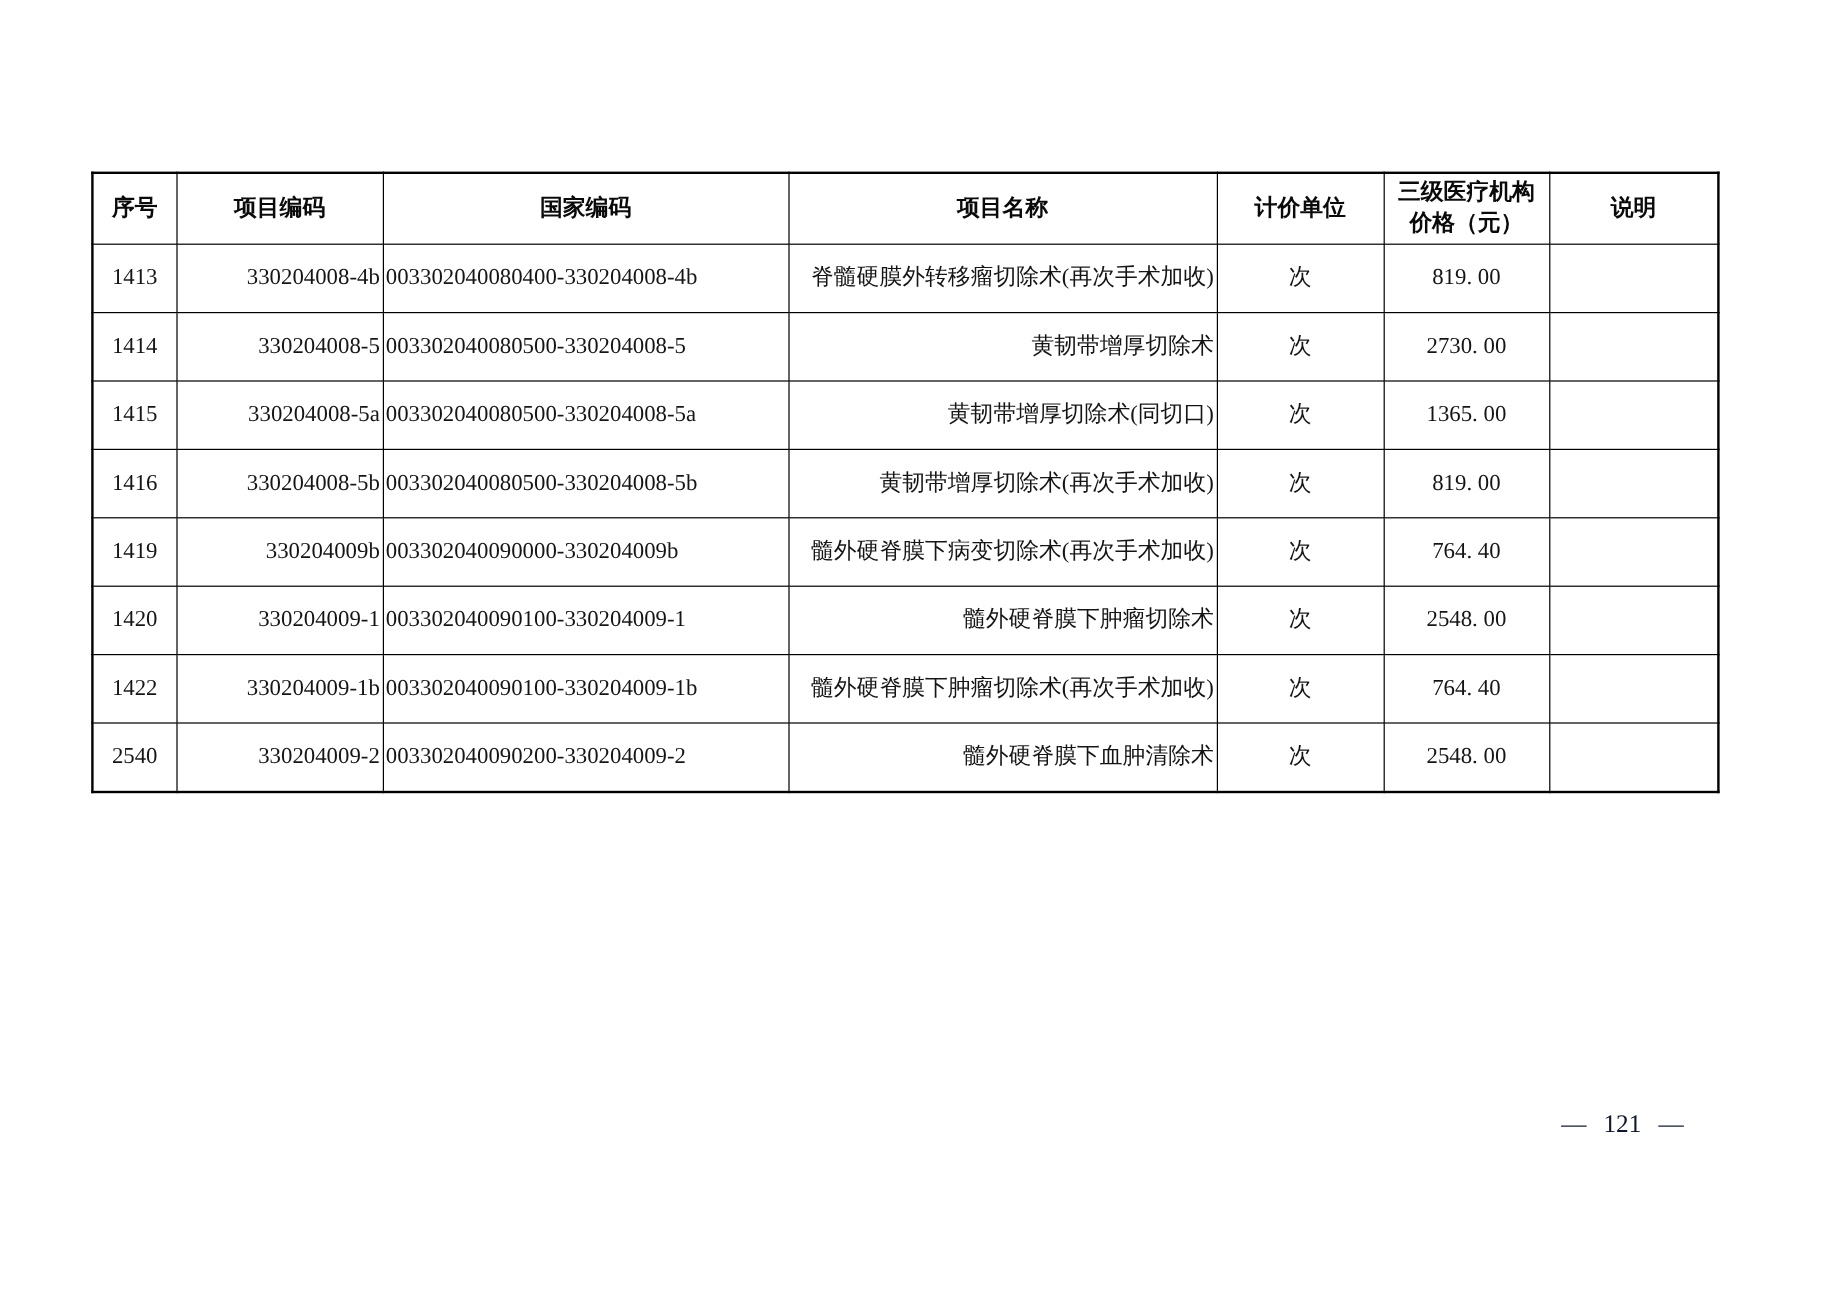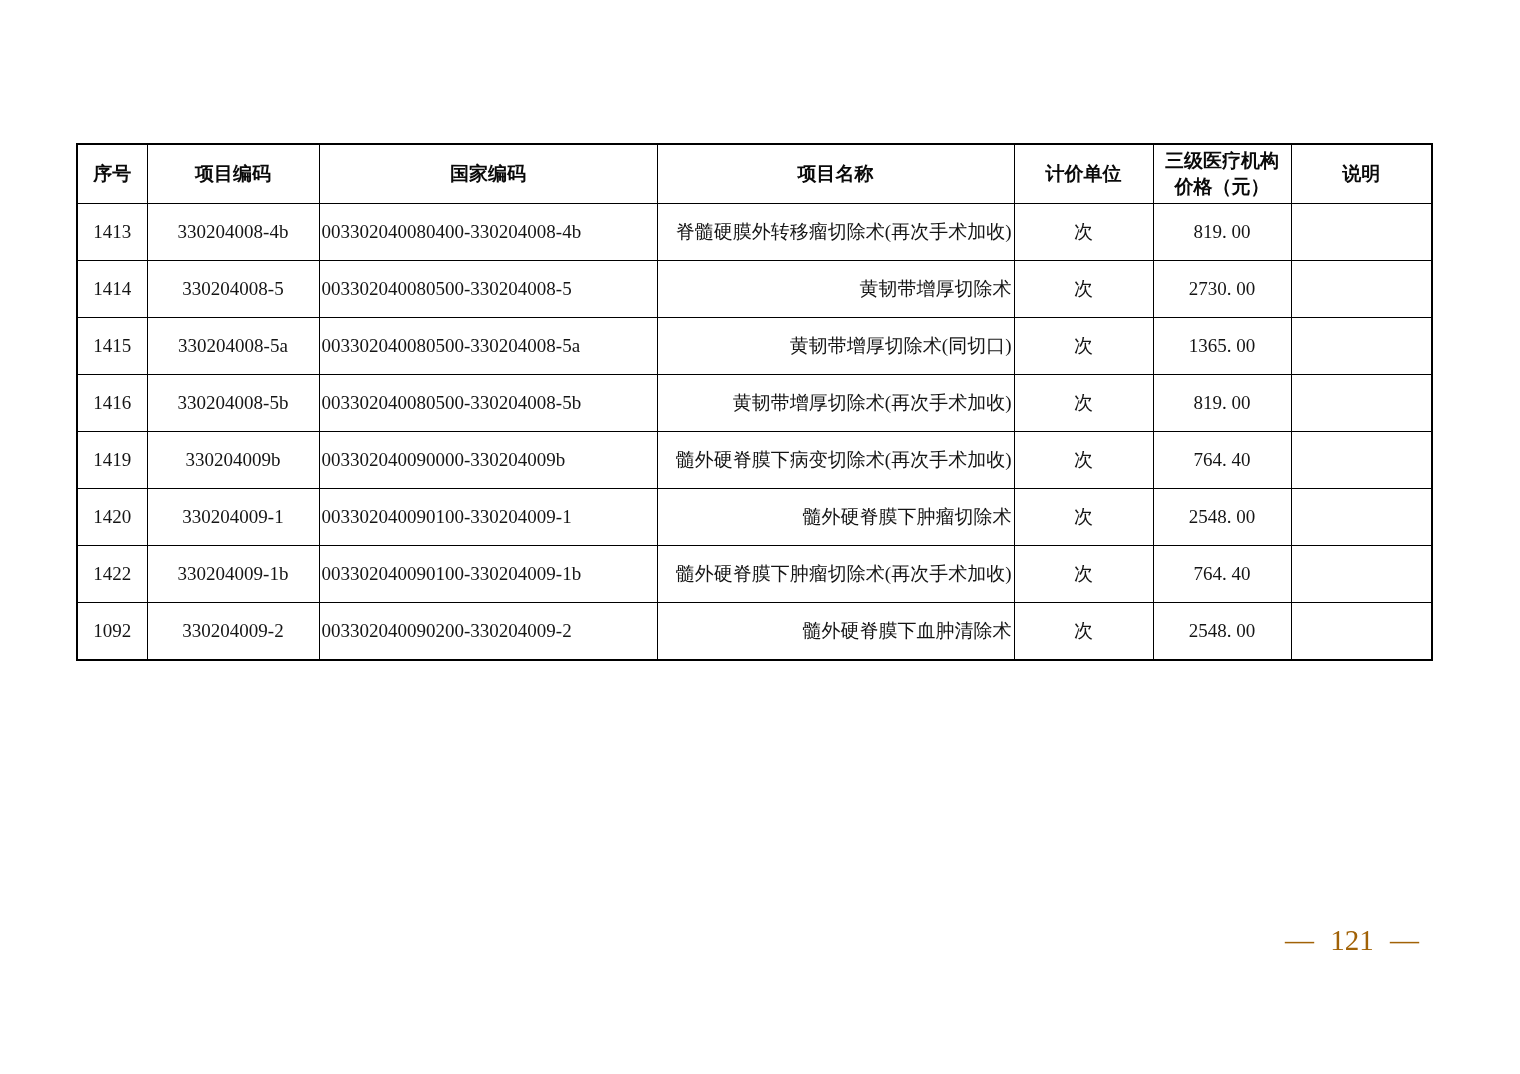--- a/index.html
+++ b/index.html
@@ -52,35 +52,35 @@
     vertical-align: middle;
     padding: 1px 2px;
     color: #151515;
   }
   .th-price-inner {
     width: 118px;
     margin: 0 auto;
     text-align: center;
   }
   td.c-seq   { text-align: center; }
-  td.c-code  { text-align: center; }
+  td.c-code  { text-align: right; }
   td.c-ncode { text-align: left; }
   td.c-name  { text-align: right; }
   td.c-unit  { text-align: center; }
   td.c-price { text-align: center; }
   td.c-note  { text-align: center; }
   .page-number {
     position: absolute;
     left: 1252px;
     top: 924px;
     width: 200px;
     text-align: center;
-    font-size: 29px;
+    font-size: 21px;
     word-spacing: 9px;
-    color: #a16207;
+    color: #0f172a;
     white-space: nowrap;
   }
 </style>
 </head>
 <body>
 
 <div class="page">
 
   <table class="price-table">
     <colgroup>
@@ -163,21 +163,21 @@
         <tr>
     <td class="c-seq">1422</td>
     <td class="c-code">330204009-1b</td>
     <td class="c-ncode">003302040090100-330204009-1b</td>
     <td class="c-name">髓外硬脊膜下肿瘤切除术(再次手术加收)</td>
     <td class="c-unit">次</td>
     <td class="c-price">764. 40</td>
     <td class="c-note"></td>
   </tr>
         <tr>
-    <td class="c-seq">1092</td>
+    <td class="c-seq">2540</td>
     <td class="c-code">330204009-2</td>
     <td class="c-ncode">003302040090200-330204009-2</td>
     <td class="c-name">髓外硬脊膜下血肿清除术</td>
     <td class="c-unit">次</td>
     <td class="c-price">2548. 00</td>
     <td class="c-note"></td>
   </tr>
       </tbody>
   </table>
 

